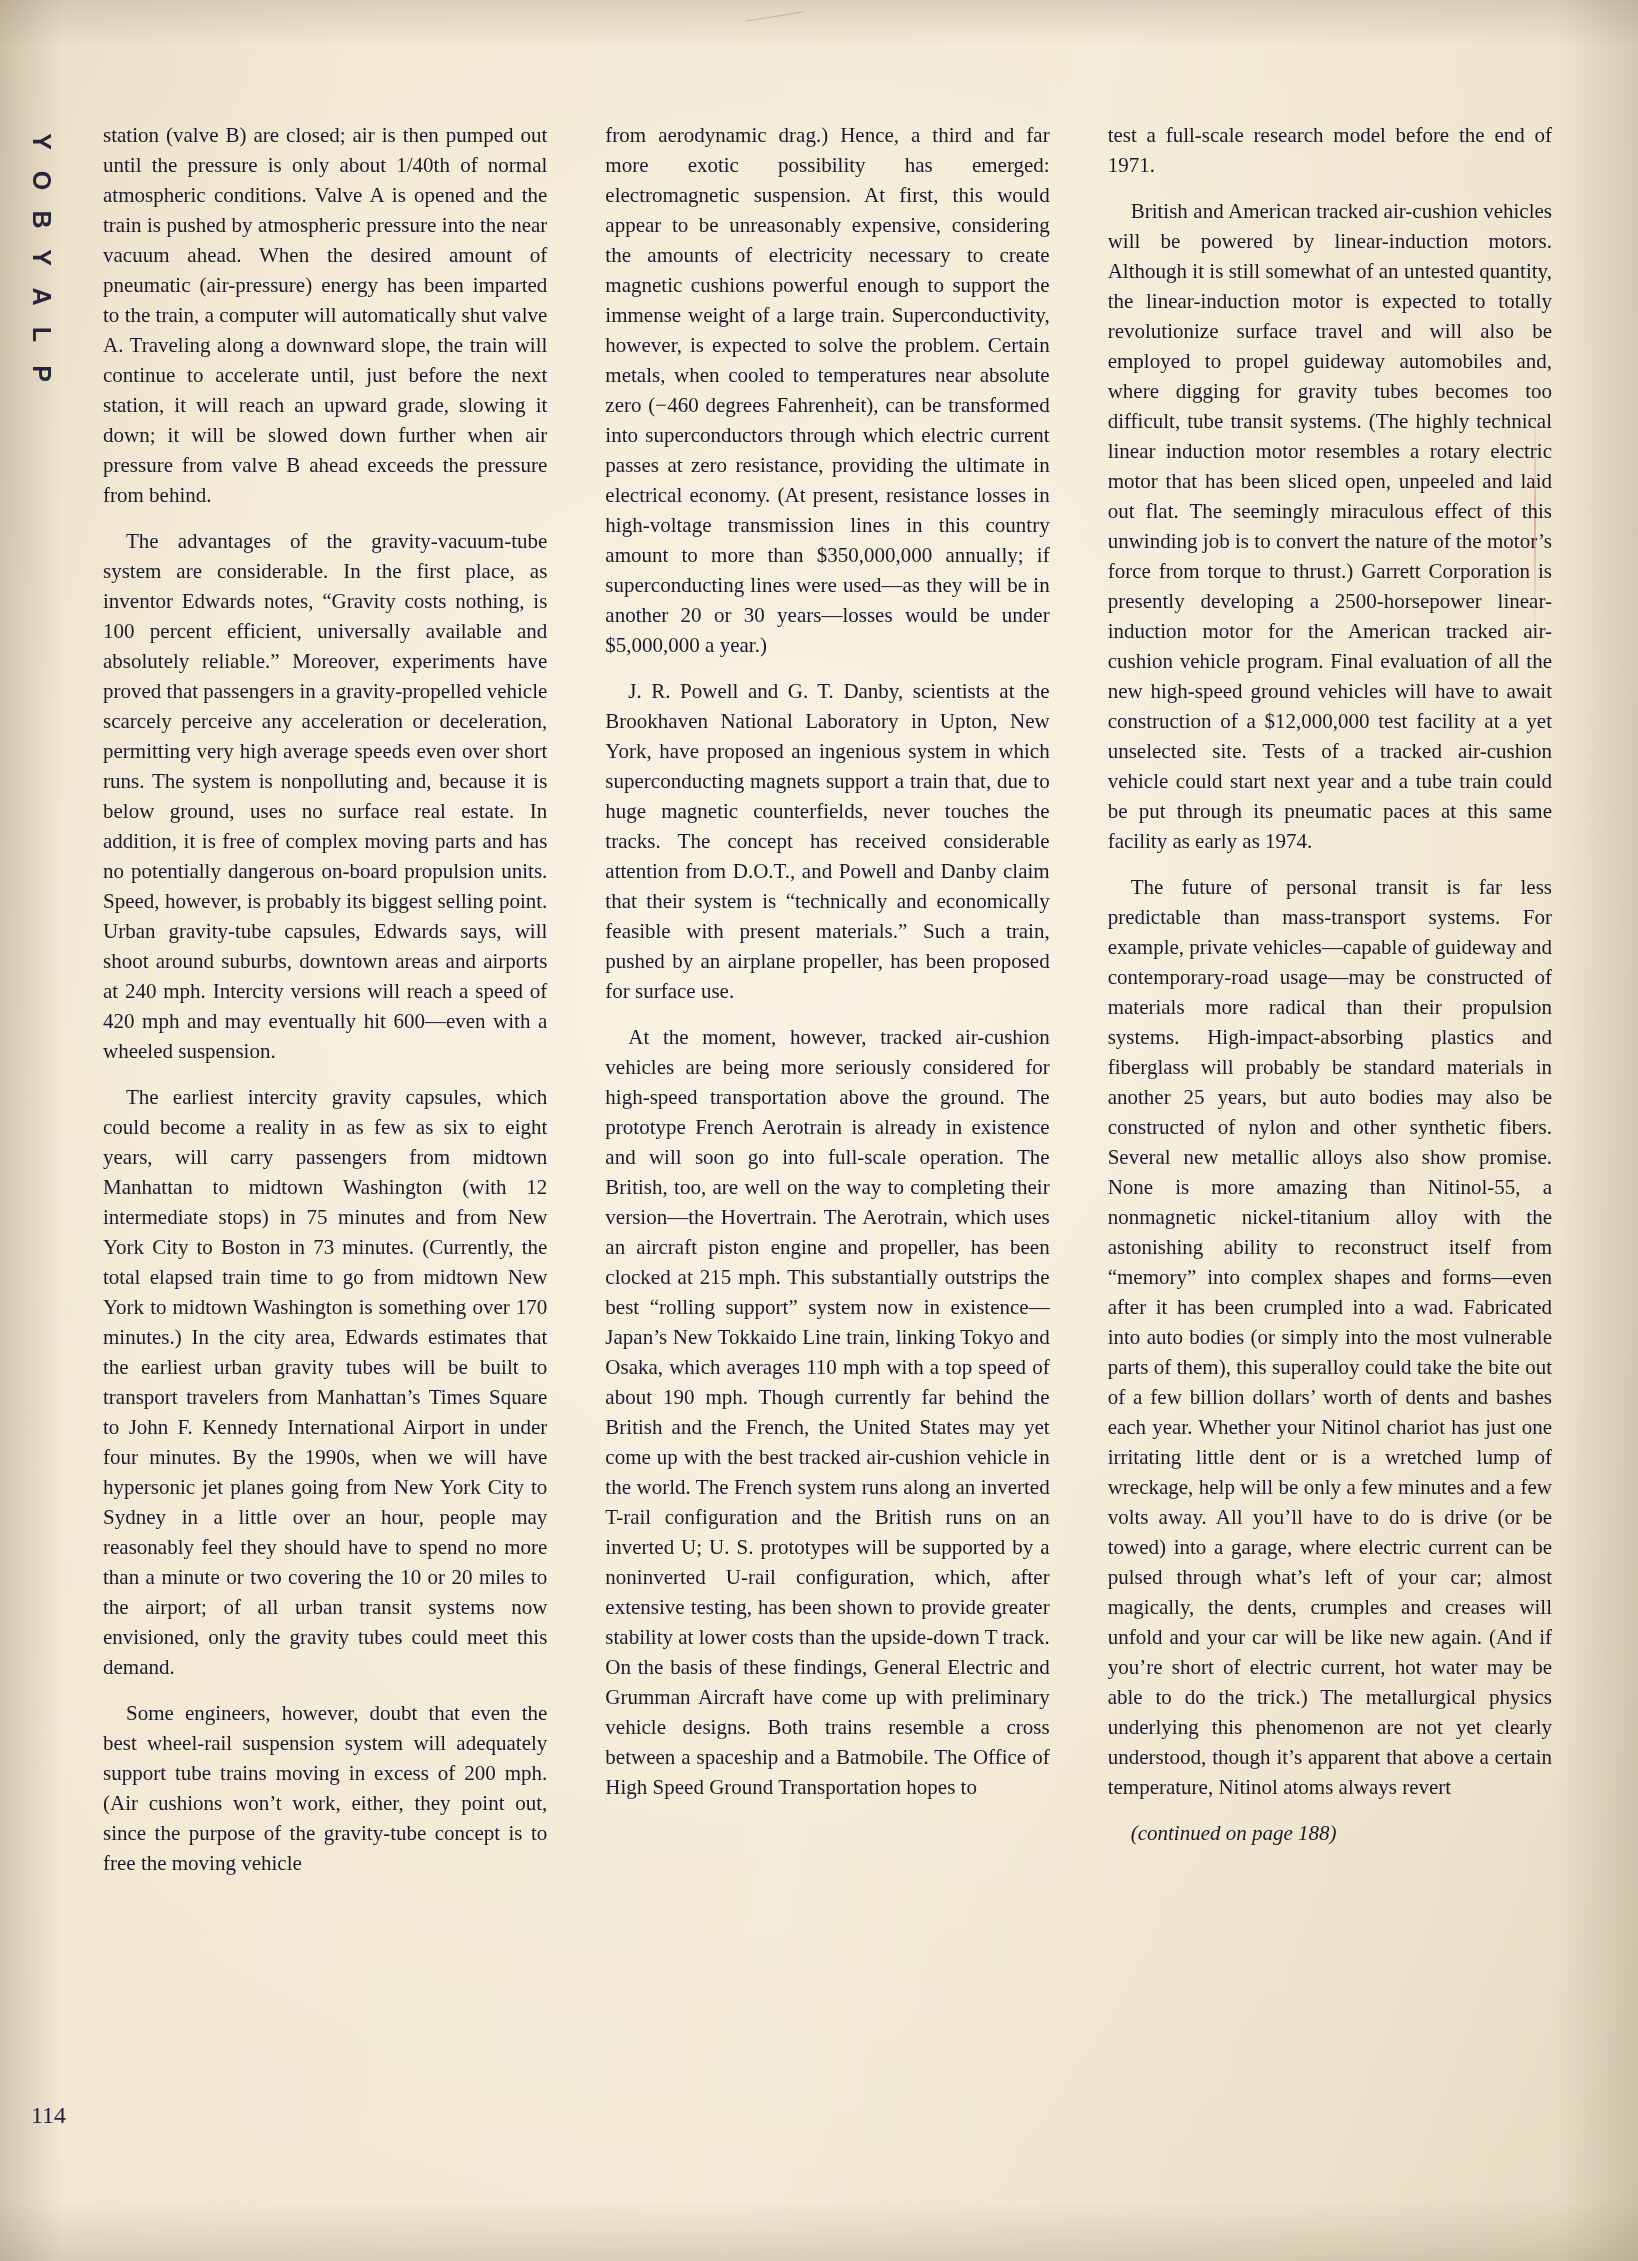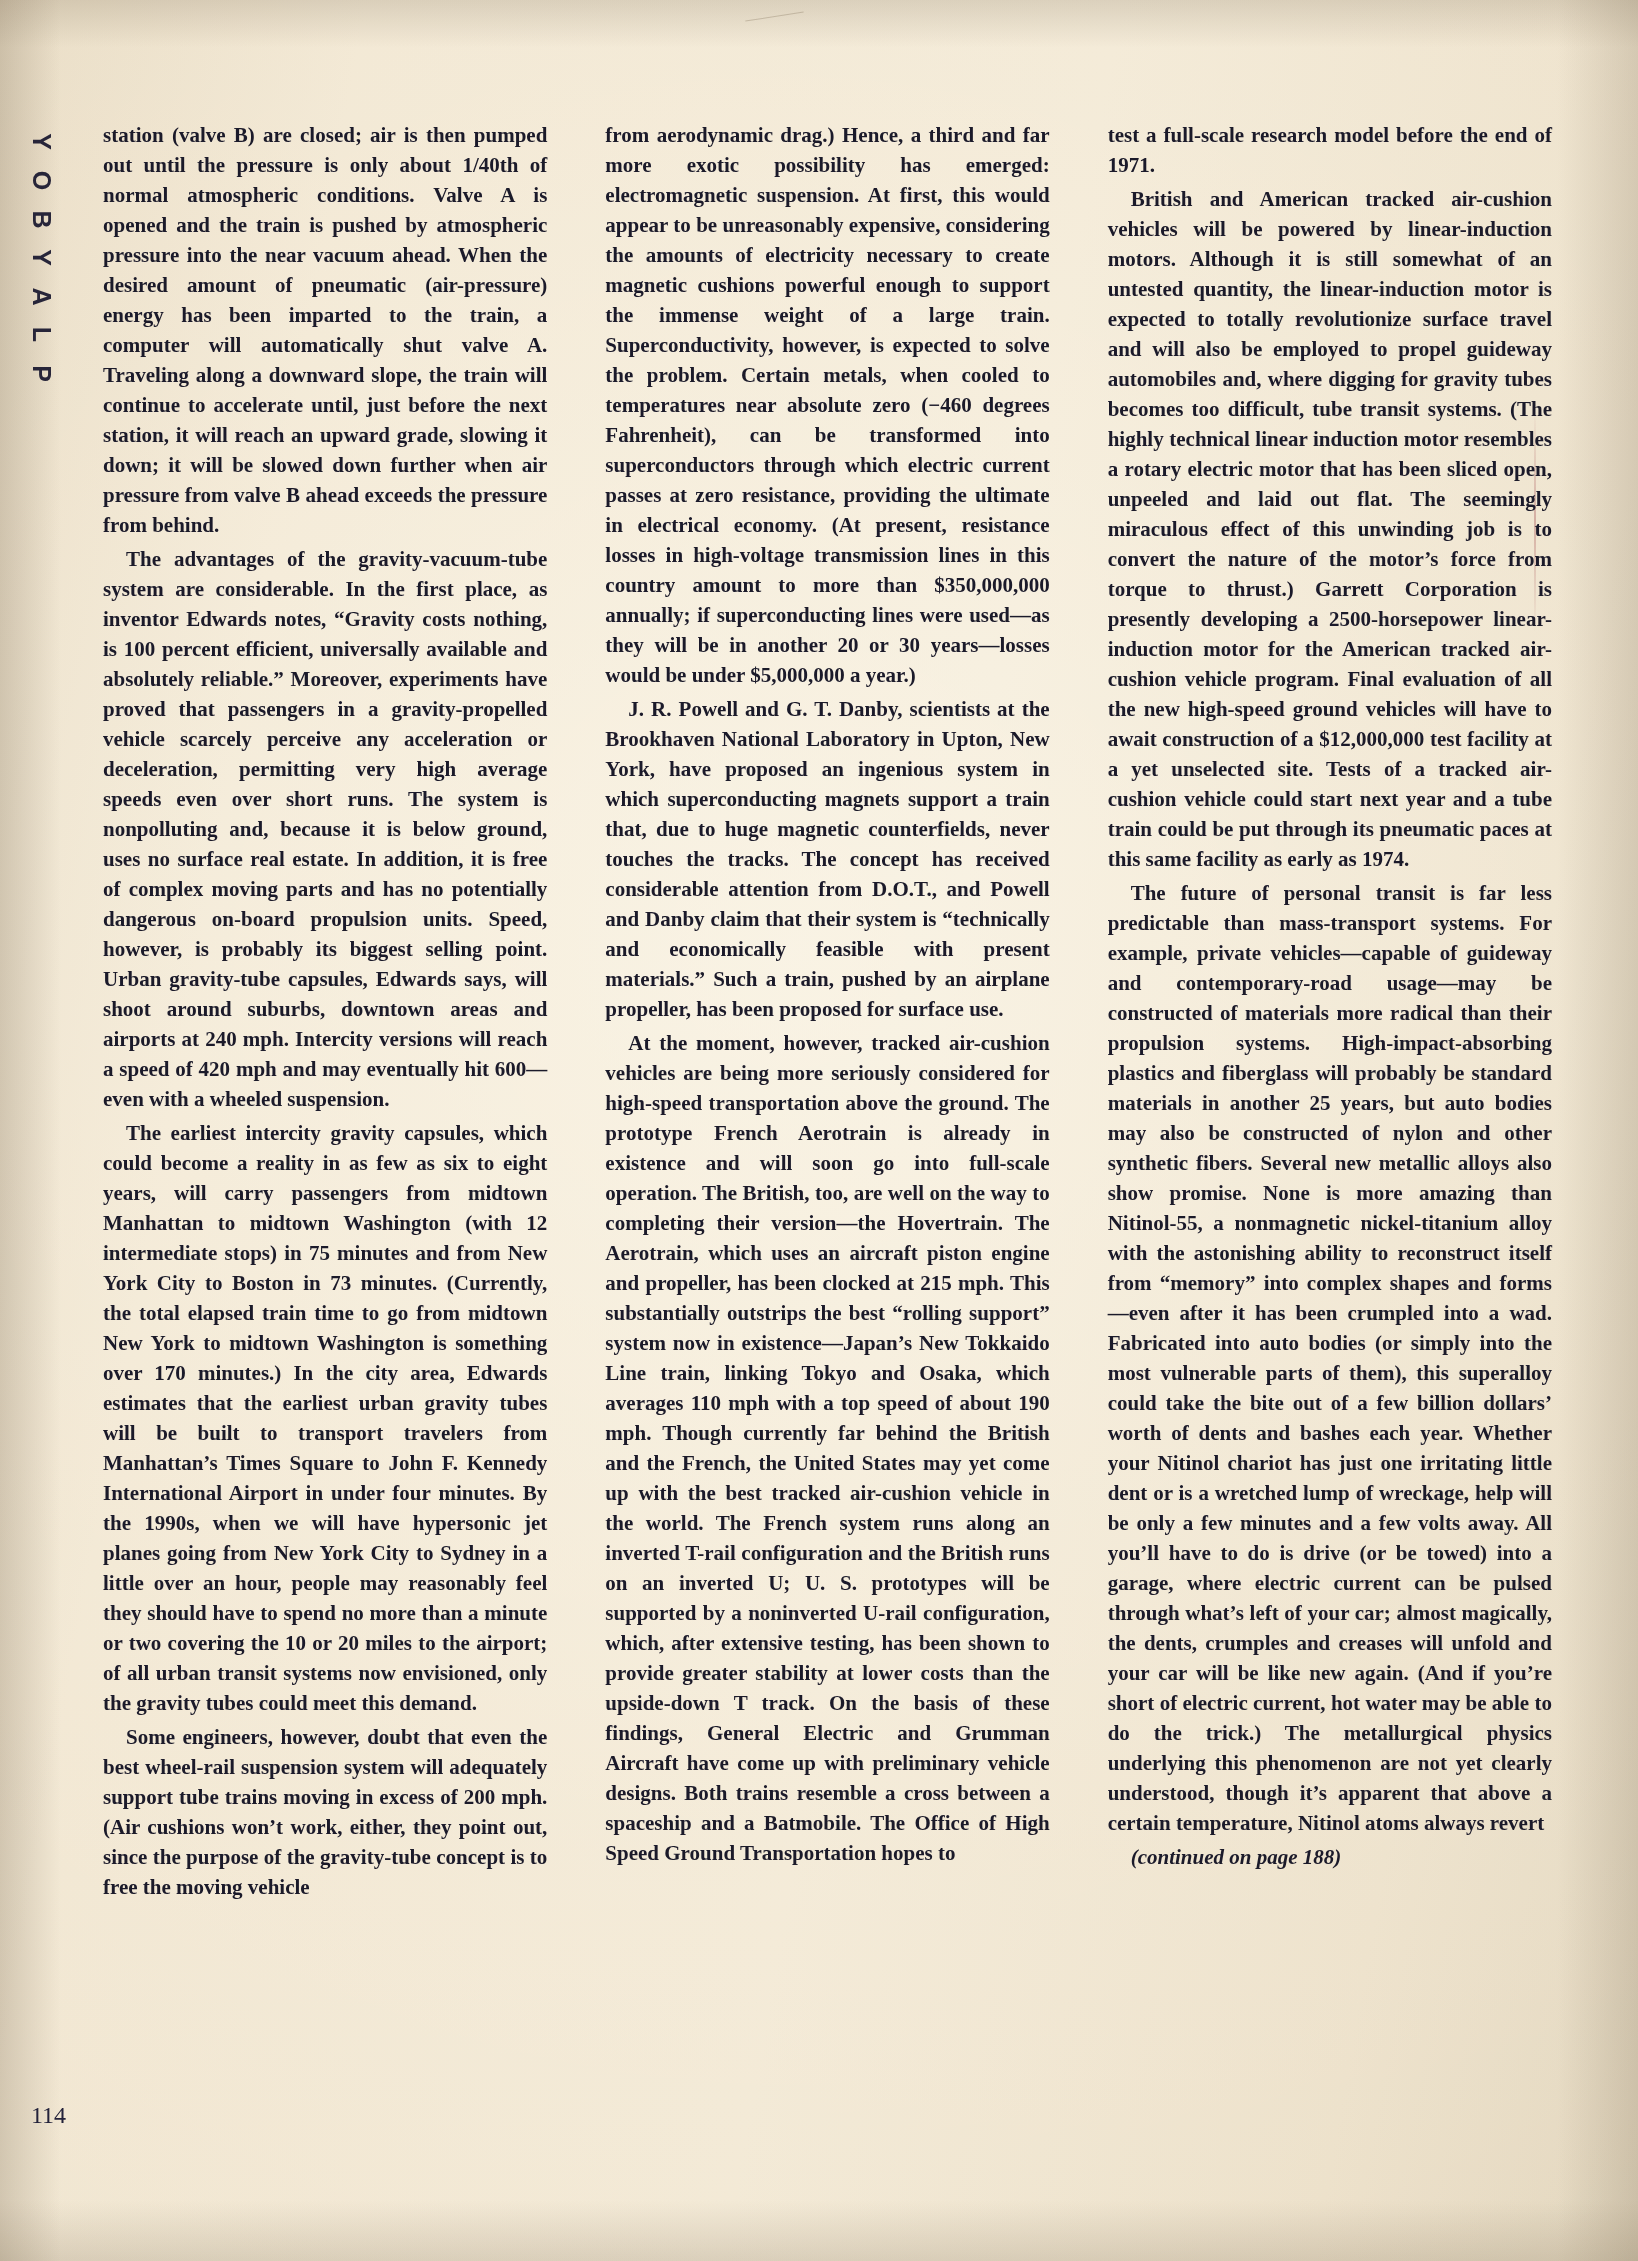--- a/index.html
+++ b/index.html
@@ -98,40 +98,39 @@
   }
 
   
   .columns {
     position: absolute;
     left: 103px;
     top: 120px;
     width: 1449px;
     display: flex;
     gap: 58px;
-    font-weight: bold;
   }
   .col {
     width: 458px;
     font-size: 21px;
     line-height: 30px;
     text-align: justify;
     text-justify: inter-word;
     hyphens: none;
     -webkit-hyphens: none;
   }
   .col p {
     margin: 0;
     text-indent: 23px;
   }
   .col p.noindent {
     text-indent: 0;
   }
   .col p + p {
-    margin-top: 4px;
+    margin-top: 16px;
   }
   .continued {
     font-style: italic;
     text-indent: 0;
     margin-top: 0;
   }
 
   
   .folio {
     position: absolute;

